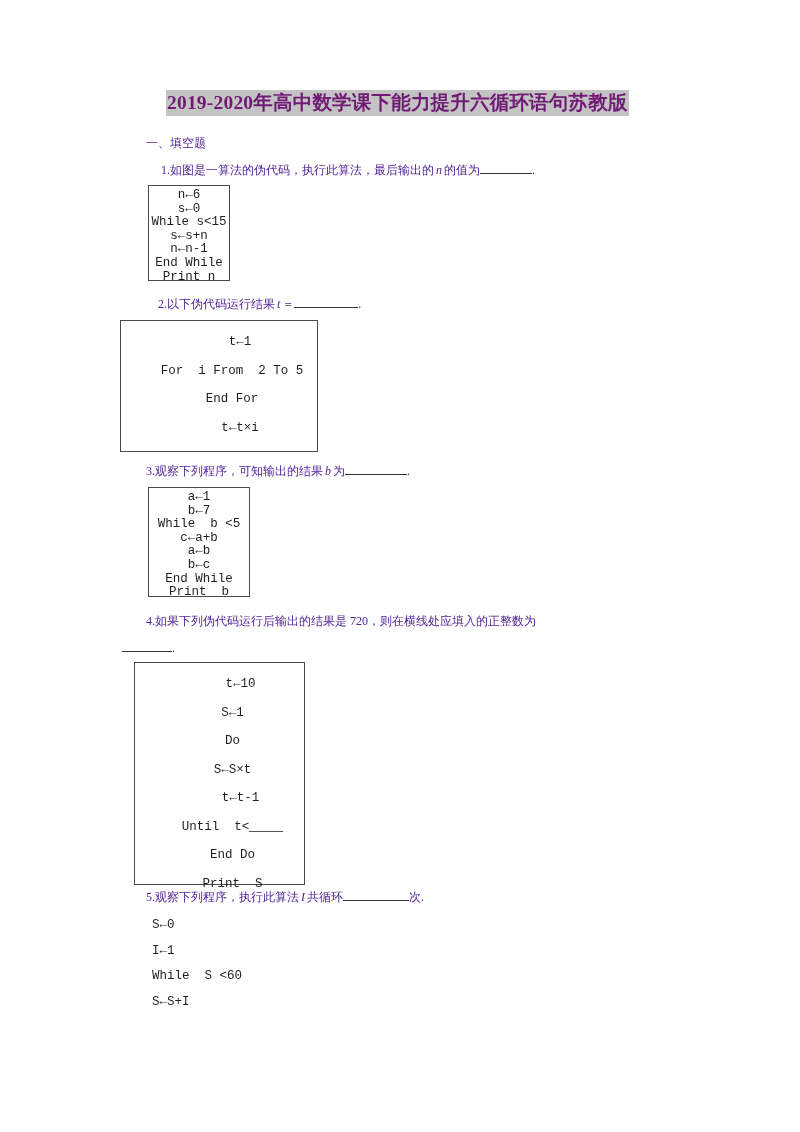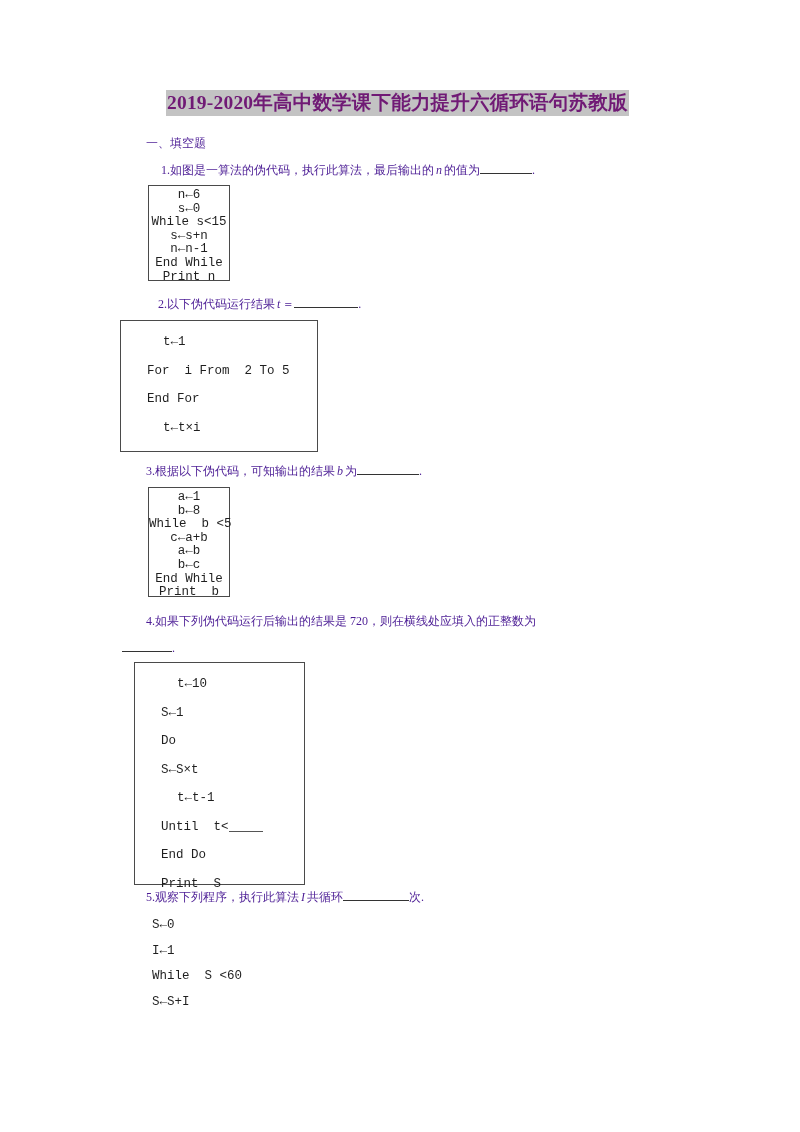--- a/index.html
+++ b/index.html
@@ -86,21 +86,21 @@
   .codebox.tight .codeline {
     text-align: center;
     line-height: 13.6px;
     padding: 0;
   }
   .codebox.tight {
     padding-top: 3px;
   }
   
   .codebox.roomy .codeline {
-    text-align: left;
+    text-align: center;
     line-height: 28.5px;
   }
   .codebox.roomy {
     padding-top: 7px;
     padding-left: 26px;
   }
 
   
   .codeplain {
     position: absolute;
@@ -138,26 +138,26 @@
   </div>
 
   <div class="codebox roomy" style="left:120px; top:320px; width:198px; height:132px;">
     <div class="codeline indent1">t←1</div>
     <div class="codeline">For  i From  2 To 5</div>
     <div class="codeline">End For</div>
     <div class="codeline indent1">t←t×i</div>
   </div>
 
   <div class="para" style="left:146px; top:461px;">
-    <span>3.</span><span>根据以下伪代码，可知输出的结果</span><span class="it">b</span><span>为</span><span class="blank w3"></span><span>.</span>
+    <span>3.</span><span>观察下列程序，可知输出的结果</span><span class="it">b</span><span>为</span><span class="blank w3"></span><span>.</span>
   </div>
 
-  <div class="codebox tight" style="left:148px; top:487px; width:82px; height:110px;">
+  <div class="codebox tight" style="left:148px; top:487px; width:102px; height:110px;">
     <div class="codeline">a←1</div>
-    <div class="codeline">b←8</div>
+    <div class="codeline">b←7</div>
     <div class="codeline">While  b &lt;5</div>
     <div class="codeline">c←a+b</div>
     <div class="codeline">a←b</div>
     <div class="codeline">b←c</div>
     <div class="codeline">End While</div>
     <div class="codeline">Print  b</div>
   </div>
 
   <div class="para" style="left:146px; top:611px;">
     <span>4.</span><span>如果下列伪代码运行后输出的结果是 720，则在横线处应填入的正整数为</span>

